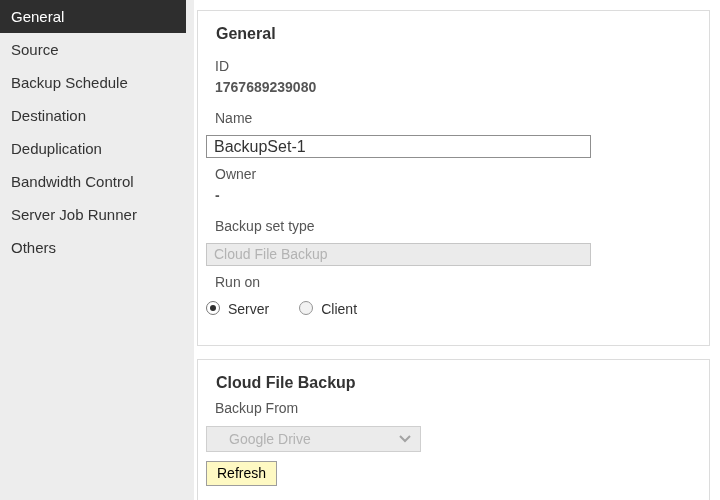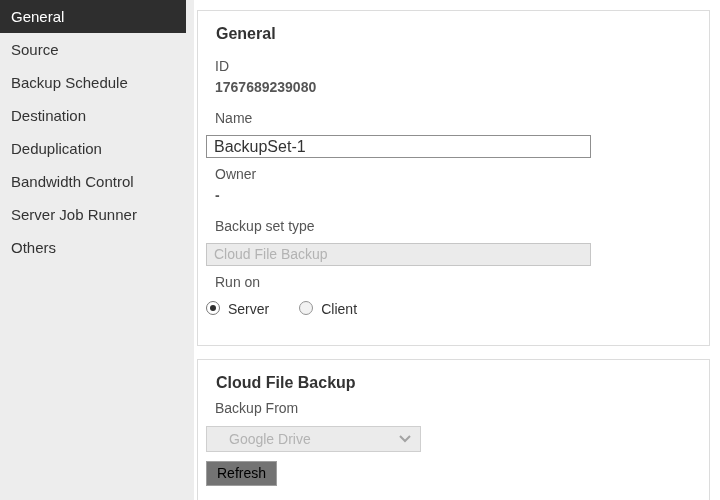--- a/index.html
+++ b/index.html
@@ -54,21 +54,21 @@
 
   .select-box{
     box-sizing:border-box;margin:10px 0 0 8px;width:215px;height:26px;
     background:#ebebeb;border:1px solid #cfcfcf;
     display:flex;align-items:center;justify-content:space-between;
     padding:0 9px 0 22px;font-size:14px;color:#b3b3b3;
   }
   .chevron{flex:0 0 auto;display:block;}
 
   .refresh-btn{
-    display:block;margin:9px 0 15px 8px;background:#737373;border:1px solid #9d9d9d;
+    display:block;margin:9px 0 15px 8px;background:#fef9c3;border:1px solid #9d9d9d;
     font-size:14px;color:#000;padding:3px 10px 4px 10px;cursor:pointer;
     font-family:"Liberation Sans",sans-serif;
   }
 </style>
 </head>
 <body>
 
 <div class="app">
 
   <nav class="sidebar">

